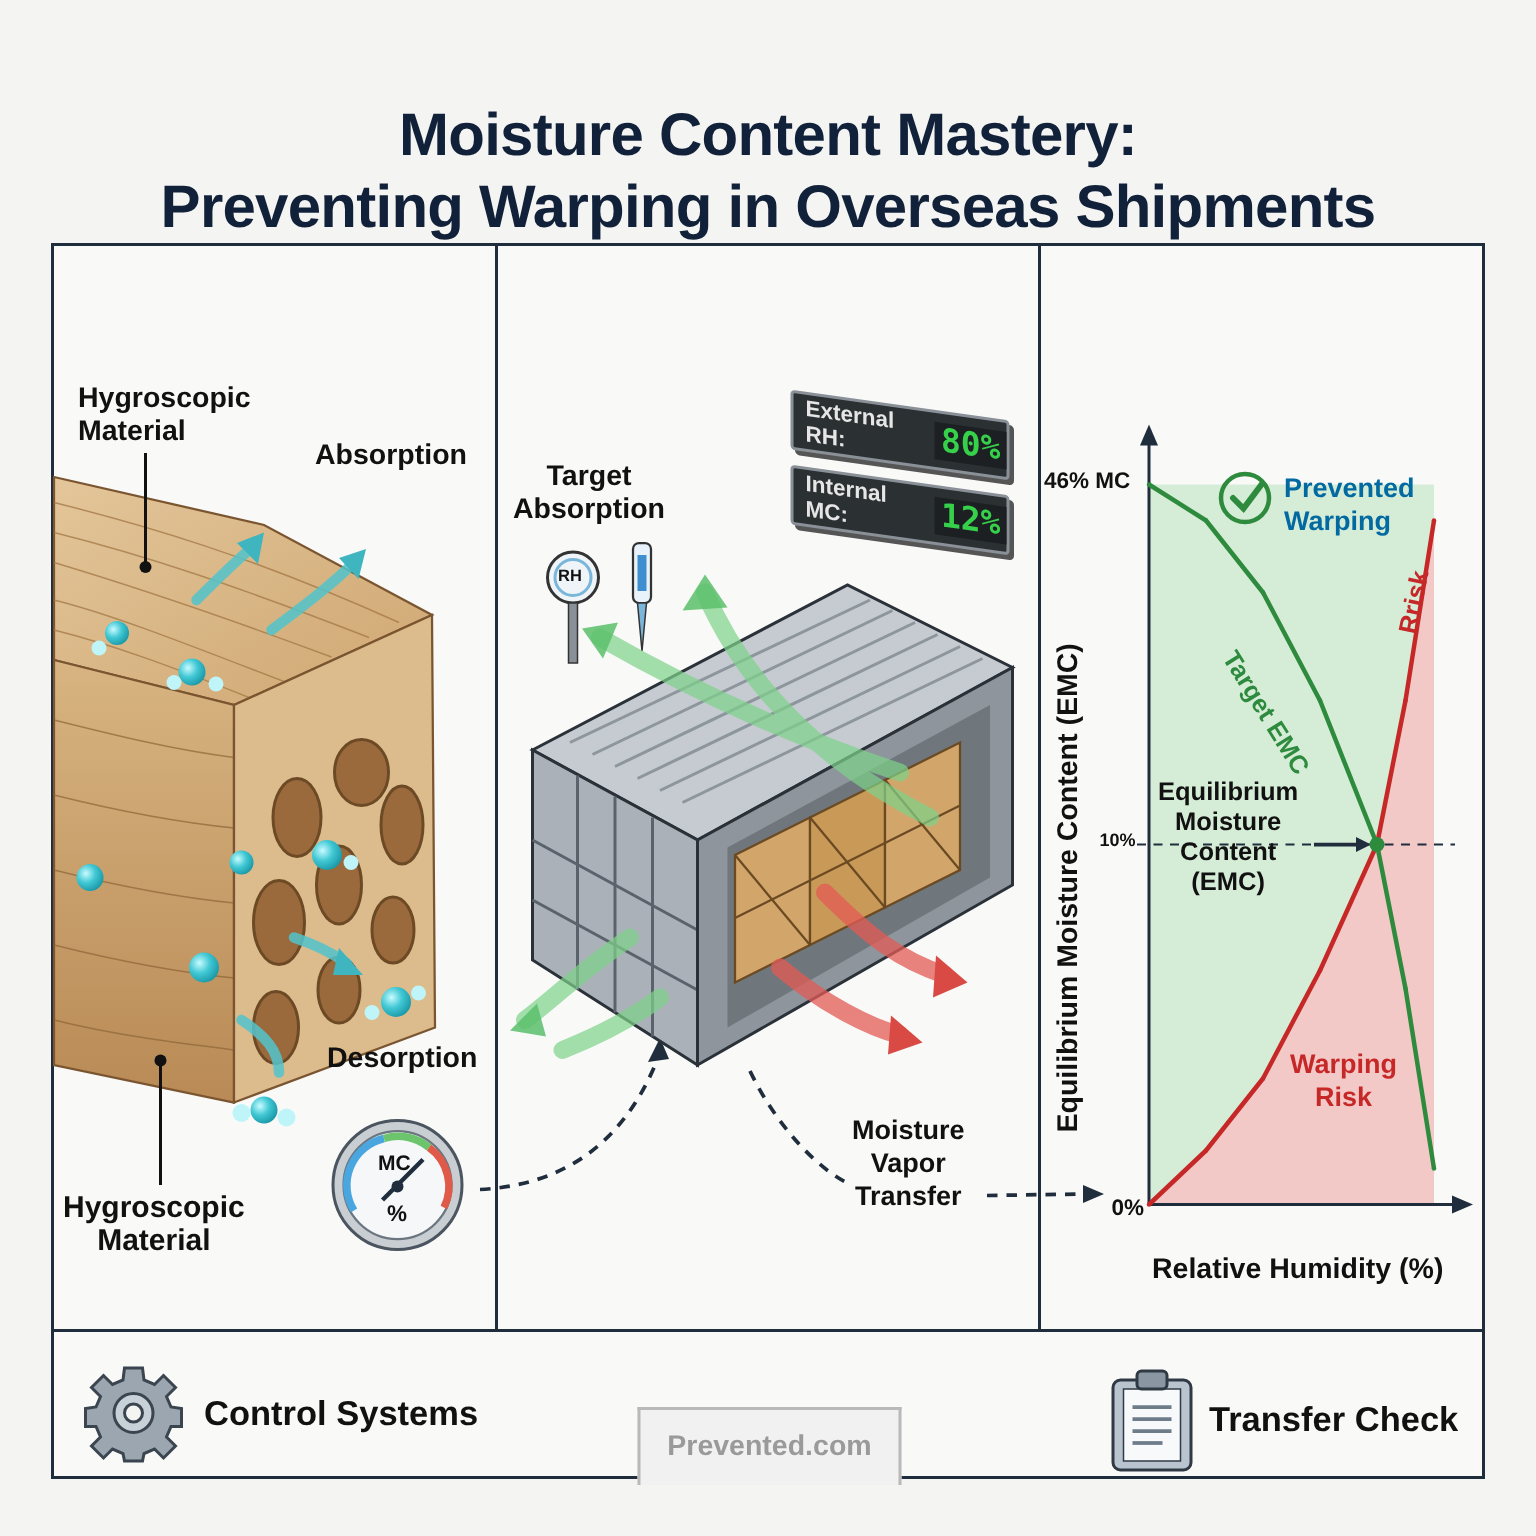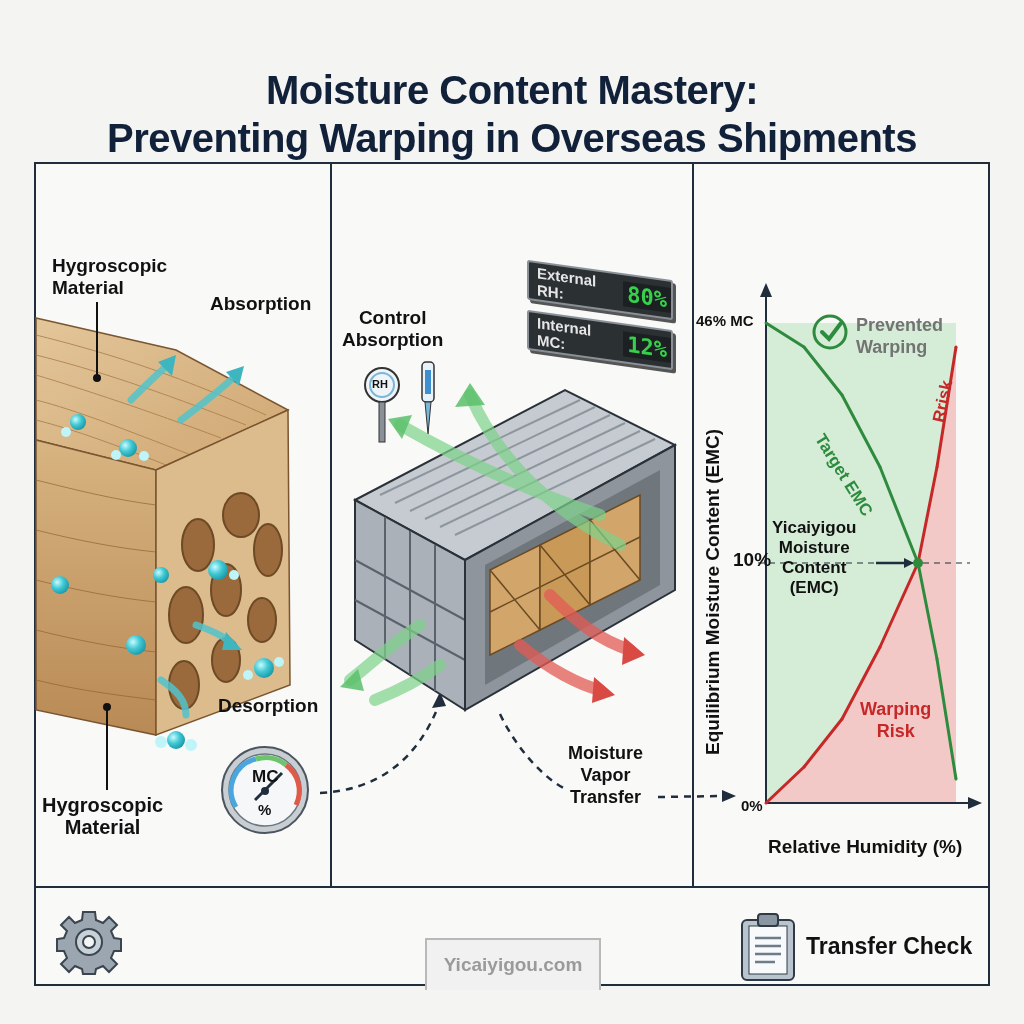--- a/index.html
+++ b/index.html
@@ -140,32 +140,32 @@
   <div style="position:absolute;left:220px;top:745px;width:90px;height:90px;">
     <svg style="left:0;top:0" width="90" height="90" viewBox="0 0 90 90">
       <circle cx="45" cy="45" r="43" fill="#c9ced3" stroke="#4a5560" stroke-width="2"></circle>
       <circle cx="45" cy="45" r="36" fill="#f5f7f8" stroke="#6b7680" stroke-width="1.5"></circle>
       <path d="M16,62 A32,32 0 0 1 36,14" fill="none" stroke="#4aa6df" stroke-width="5"></path>
       <path d="M36,14 A32,32 0 0 1 66,20" fill="none" stroke="#6cc46c" stroke-width="5"></path>
       <path d="M66,20 A32,32 0 0 1 76,60" fill="none" stroke="#e05a4a" stroke-width="5"></path>
       <line x1="35" y1="55" x2="62" y2="28" stroke="#1f2d3d" stroke-width="3"></line>
       <circle cx="45" cy="46" r="4" fill="#1f2d3d"></circle>
     </svg>
-    <div style="position:absolute;left:32px;top:22px;font-weight:700;font-size:17px">MC</div>
+    <div style="position:absolute;left:32px;top:22px;font-weight:700;font-size:14px">MC</div>
     <div style="position:absolute;left:38px;top:56px;font-weight:700;font-size:15px">%</div>
   </div>
   <svg style="left:318px;top:690px" width="130" height="110">
     <path d="M2,103 C60,100 100,70 122,12" fill="none" stroke="#1f2d3d" stroke-width="2.5" stroke-dasharray="7,6"></path>
     <polygon points="122,2 114,18 128,16" fill="#1f2d3d"></polygon>
   </svg>
 </div>
 
 <div>
   <div class="lbl c" style="left:342px;top:307px;font-size:19px">
-    <div>Control</div>
+    <div>Target</div>
       <div>Absorption</div>
   </div>
   <div style="position:absolute;left:362px;top:365px;width:40px;height:80px;">
     <svg style="left:0;top:0" width="40" height="80">
       <circle cx="20" cy="20" r="17" fill="#eef4f8" stroke="#333" stroke-width="2"></circle>
       <circle cx="20" cy="20" r="12" fill="none" stroke="#7ab6d9" stroke-width="2"></circle>
       <rect x="17" y="37" width="6" height="40" fill="#8a9097" stroke="#333"></rect>
     </svg>
     <div style="position:absolute;left:10px;top:13px;font-size:11px;font-weight:700">RH</div>
   </div>
@@ -277,63 +277,64 @@
       <circle cx="148" cy="439" r="1.5" fill="#c62828"></circle>
       <circle cx="186" cy="367" r="1.5" fill="#c62828"></circle>
       <circle cx="224" cy="283" r="1.5" fill="#c62828"></circle>
       <circle cx="243" cy="187" r="1.5" fill="#c62828"></circle>
       <circle cx="262" cy="67" r="1.5" fill="#c62828"></circle>
       <circle cx="224" cy="283" r="5" fill="#2e8b3e"></circle>
     </svg>
   <div class="lbl" style="left:700px;top:600px;width:40px;height:20px;transform-origin:0 0;transform:rotate(-90deg) translate(-155px,2px);white-space:nowrap;font-size:19px;">Equilibrium Moisture Content (EMC)</div>
   <div class="lbl" style="left:768px;top:836px;font-size:19px">Relative Humidity (%)</div>
   <div class="lbl" style="left:696px;top:310px;font-size:15px">46% MC</div>
-  <div class="lbl" style="left:733px;top:549px;font-size:19px">10%</div>
+  <div class="lbl" style="left:733px;top:549px;font-size:12px">10%</div>
   <div class="lbl" style="left:741px;top:795px;font-size:15px">0%</div>
 
   <svg style="left:810px;top:312px" width="40" height="40">
     <circle cx="20" cy="20" r="16" fill="none" stroke="#2e8b3e" stroke-width="3"></circle>
     <path d="M12,20 L19,27 L31,11" fill="none" stroke="#2e8b3e" stroke-width="4" stroke-linecap="round"></path>
   </svg>
-  <div class="lbl" style="left:856px;top:314px;color:#737373;font-size:18px">
+  <div class="lbl" style="left:856px;top:314px;color:#0369a1;font-size:18px">
     <div>Prevented</div>
       <div>Warping</div>
   </div>
   <div class="lbl" style="left:828px;top:430px;color:#2e8b3e;font-size:17px;transform:rotate(58deg);transform-origin:0 0;white-space:nowrap">Target EMC</div>
   <div class="lbl" style="left:928px;top:420px;color:#c62828;font-size:17px;transform:rotate(-78deg);transform-origin:0 0;white-space:nowrap">Rrisk</div>
   <div class="lbl c" style="left:772px;top:518px;font-size:17px;line-height:20px">
-    <div>Yicaiyigou</div>
+    <div>Equilibrium</div>
       <div>Moisture</div>
     <div>Content</div>
       <div>(EMC)</div>
   </div>
   <div class="lbl c" style="left:860px;top:698px;color:#c62828;font-size:18px">
     <div>Warping</div>
       <div>Risk</div>
   </div>
 </div>
 
 <div class="footer-item" style="left:52px;">
   <svg style="position:relative" width="74" height="64" viewBox="0 0 74 64">
     <g transform="translate(37,32)">
       <g fill="#9ba6b1" stroke="#3a4550" stroke-width="2">
         <path d="M-6,-30 L6,-30 L7,-22 L14,-19 L20,-25 L28,-17 L22,-11 L25,-4 L32,-3 L32,9 L25,9 L22,16 L28,22 L20,30 L14,24 L7,27 L6,32 L-6,32 L-7,27 L-14,24 L-20,30 L-28,22 L-22,16 L-25,9 L-32,9 L-32,-3 L-25,-4 L-22,-11 L-28,-17 L-20,-25 L-14,-19 L-7,-22 Z"></path>
       </g>
       <circle r="13" fill="#c8d0d8" stroke="#3a4550" stroke-width="2"></circle>
       <circle r="6" fill="#f4f4f2" stroke="#3a4550" stroke-width="2"></circle>
     </g>
   </svg>
+  <span class="t">Control Systems</span>
 </div>
 <div class="footer-item" style="left:740px;">
   <svg style="position:relative" width="56" height="72" viewBox="0 0 56 72">
     <rect x="2" y="10" width="52" height="60" rx="5" fill="#b9c4cf" stroke="#2f3a45" stroke-width="2"></rect>
     <rect x="9" y="16" width="38" height="48" fill="#f7f9fb" stroke="#2f3a45" stroke-width="1"></rect>
     <rect x="18" y="4" width="20" height="12" rx="3" fill="#8a96a2" stroke="#2f3a45" stroke-width="2"></rect>
     <g stroke="#6e7b88" stroke-width="2.5">
         <line x1="15" y1="28" x2="41" y2="28"></line>
         <line x1="15" y1="36" x2="41" y2="36"></line>
         <line x1="15" y1="44" x2="41" y2="44"></line>
         <line x1="15" y1="52" x2="35" y2="52"></line>
       </g>
   </svg>
   <span class="t">Transfer Check</span>
 </div>
-<div class="watermark">Yicaiyigou.com</div>
+<div class="watermark">Prevented.com</div>
 
 </body></html>

